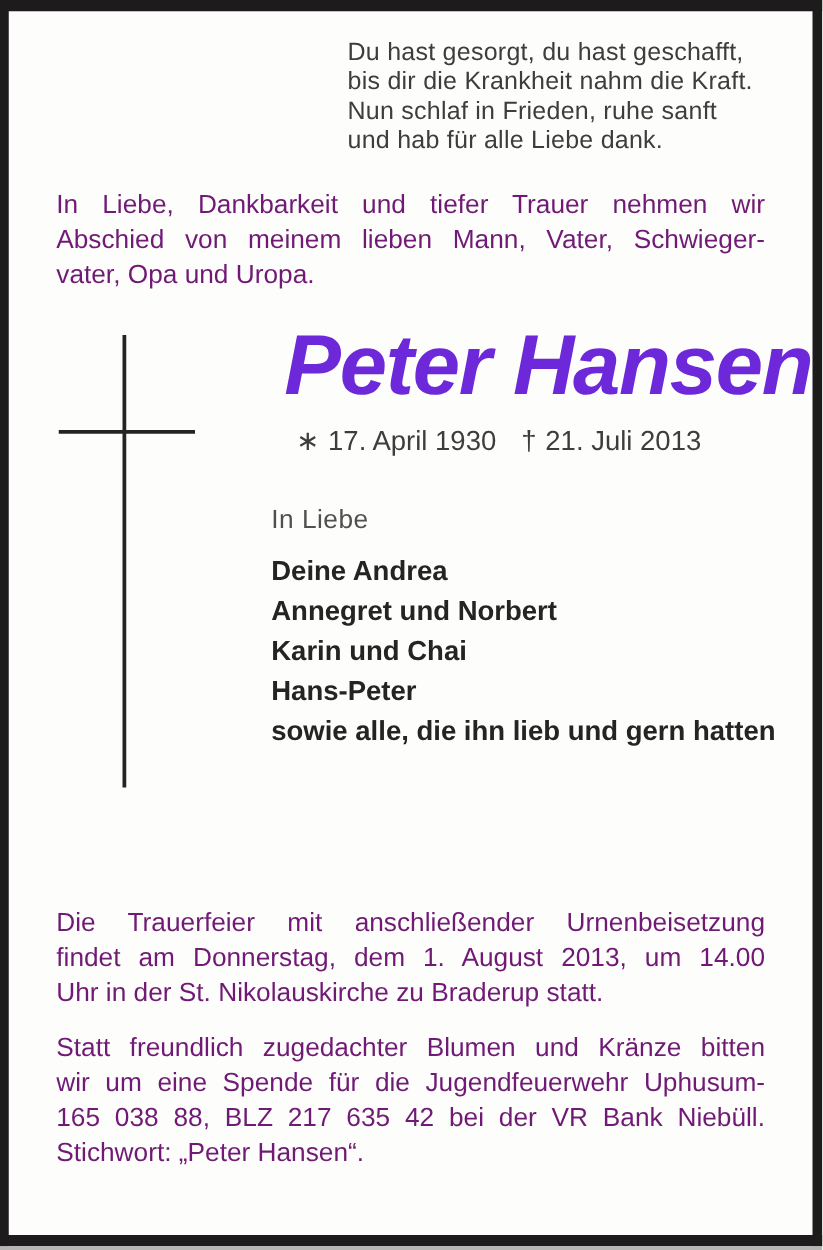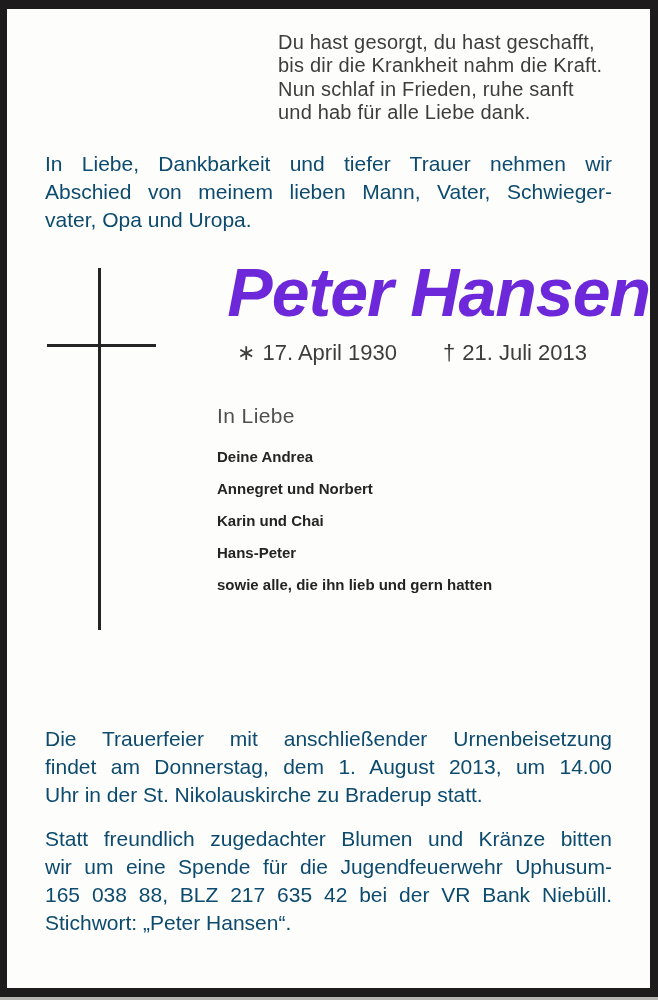--- a/index.html
+++ b/index.html
@@ -19,52 +19,52 @@
   .frame-right  { position:absolute; left:650px; top:0; width:8px; height:997px; background:#1d1b1b; }
   .frame-bottom { position:absolute; left:0; top:988px; width:658px; height:9px; background:#1d1b1b; }
   .frame-shadow { position:absolute; left:0; top:997px; width:658px; height:3px; background:#b7b5b3; }
 
   .poem {
     position:absolute; left:278px; top:31px;
     font-size:20px; line-height:23.4px; color:#3d3d3d;
     letter-spacing:0.2px; white-space:nowrap;
   }
 
-  .par { position:absolute; width:567px; font-size:21px; color:#0c4a6e; }
+  .par { position:absolute; width:567px; font-size:21px; color:#701a75; }
   .jl  { text-align:justify; height:28px; line-height:28px; overflow:hidden; }
   .jl::after { content:""; display:inline-block; width:100%; height:0; }
   .ll  { height:28px; line-height:28px; }
 
   .intro    { left:45px; top:150px; }
   .funeral  { left:45px; top:725px; }
   .donation { left:45px; top:825px; }
 
   .cross-v { position:absolute; left:98px; top:268px; width:3px;  height:362px; background:#242424; }
   .cross-h { position:absolute; left:47px; top:344px; width:109px; height:3px;  background:#242424; }
 
   .title {
     position:absolute; left:150px; top:257px; width:500px;
     text-align:right; font-style:italic; font-weight:bold;
     font-size:68px; line-height:70px; letter-spacing:-1px; color:#6d28d9;
   }
 
   .dates {
     position:absolute; left:237px; top:340px;
-    display:flex; gap:46px; font-size:22px; color:#3d3d3d;align-items:flex-end;
+    display:flex; gap:20px; font-size:22px; color:#3d3d3d;align-items:flex-end;
   }
   .dates .sym { margin-right:7px; }
 
   .mourners-heading {
     position:absolute; left:217px; top:404px;
     font-size:21px; color:#505050; letter-spacing:0.4px;
   }
 
   .names {
     position:absolute; left:217px; top:441px;
-    font-size:15px; font-weight:bold; line-height:32px; color:#242424;
+    font-size:22px; font-weight:bold; line-height:32px; color:#242424;
   }
 
   .dateline { position:absolute; left:45px; top:669px; font-size:24px; color:#3a3a3a; }
   .dateline .place { font-weight:bold; color:#262423; }
 </style>
 </head>
 <body>
 
 <div class="page">
 

